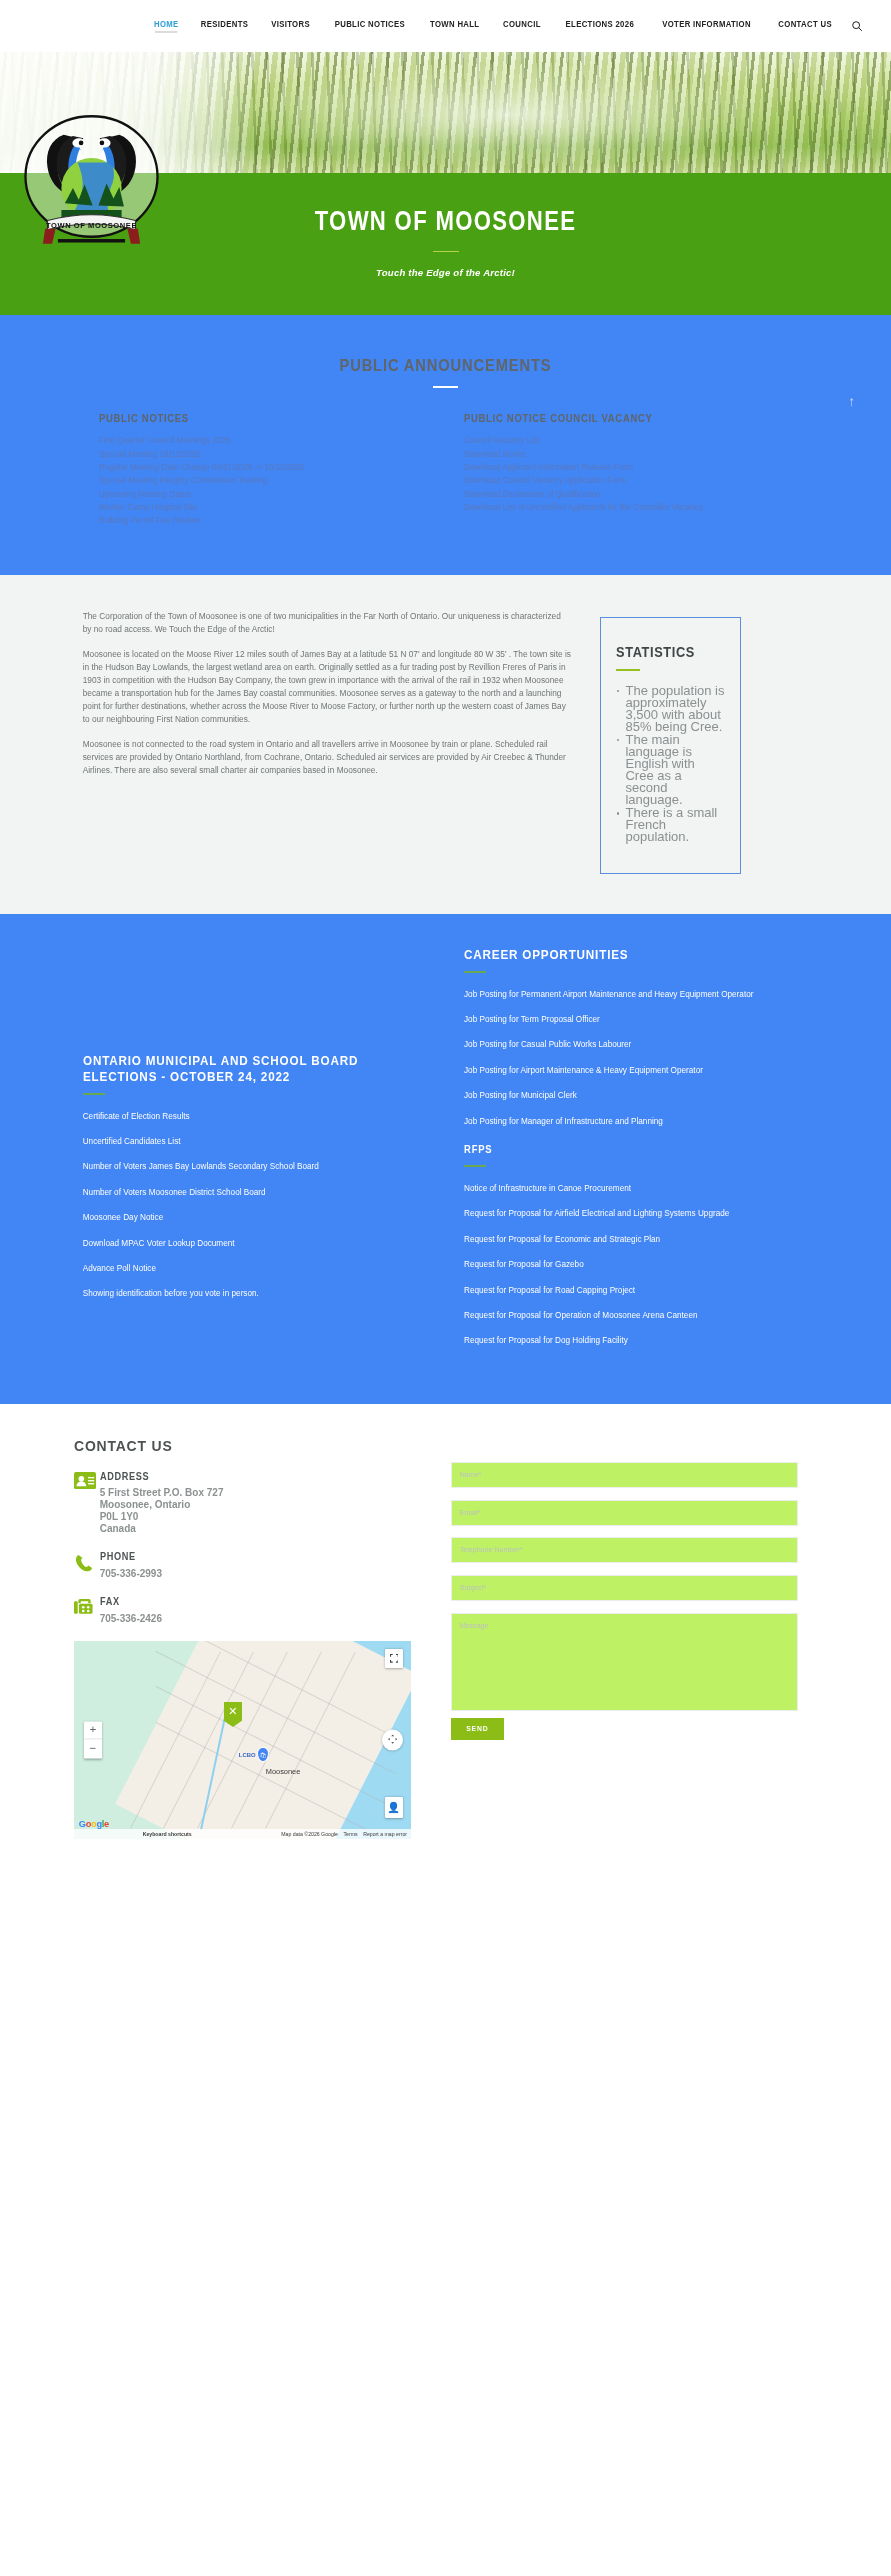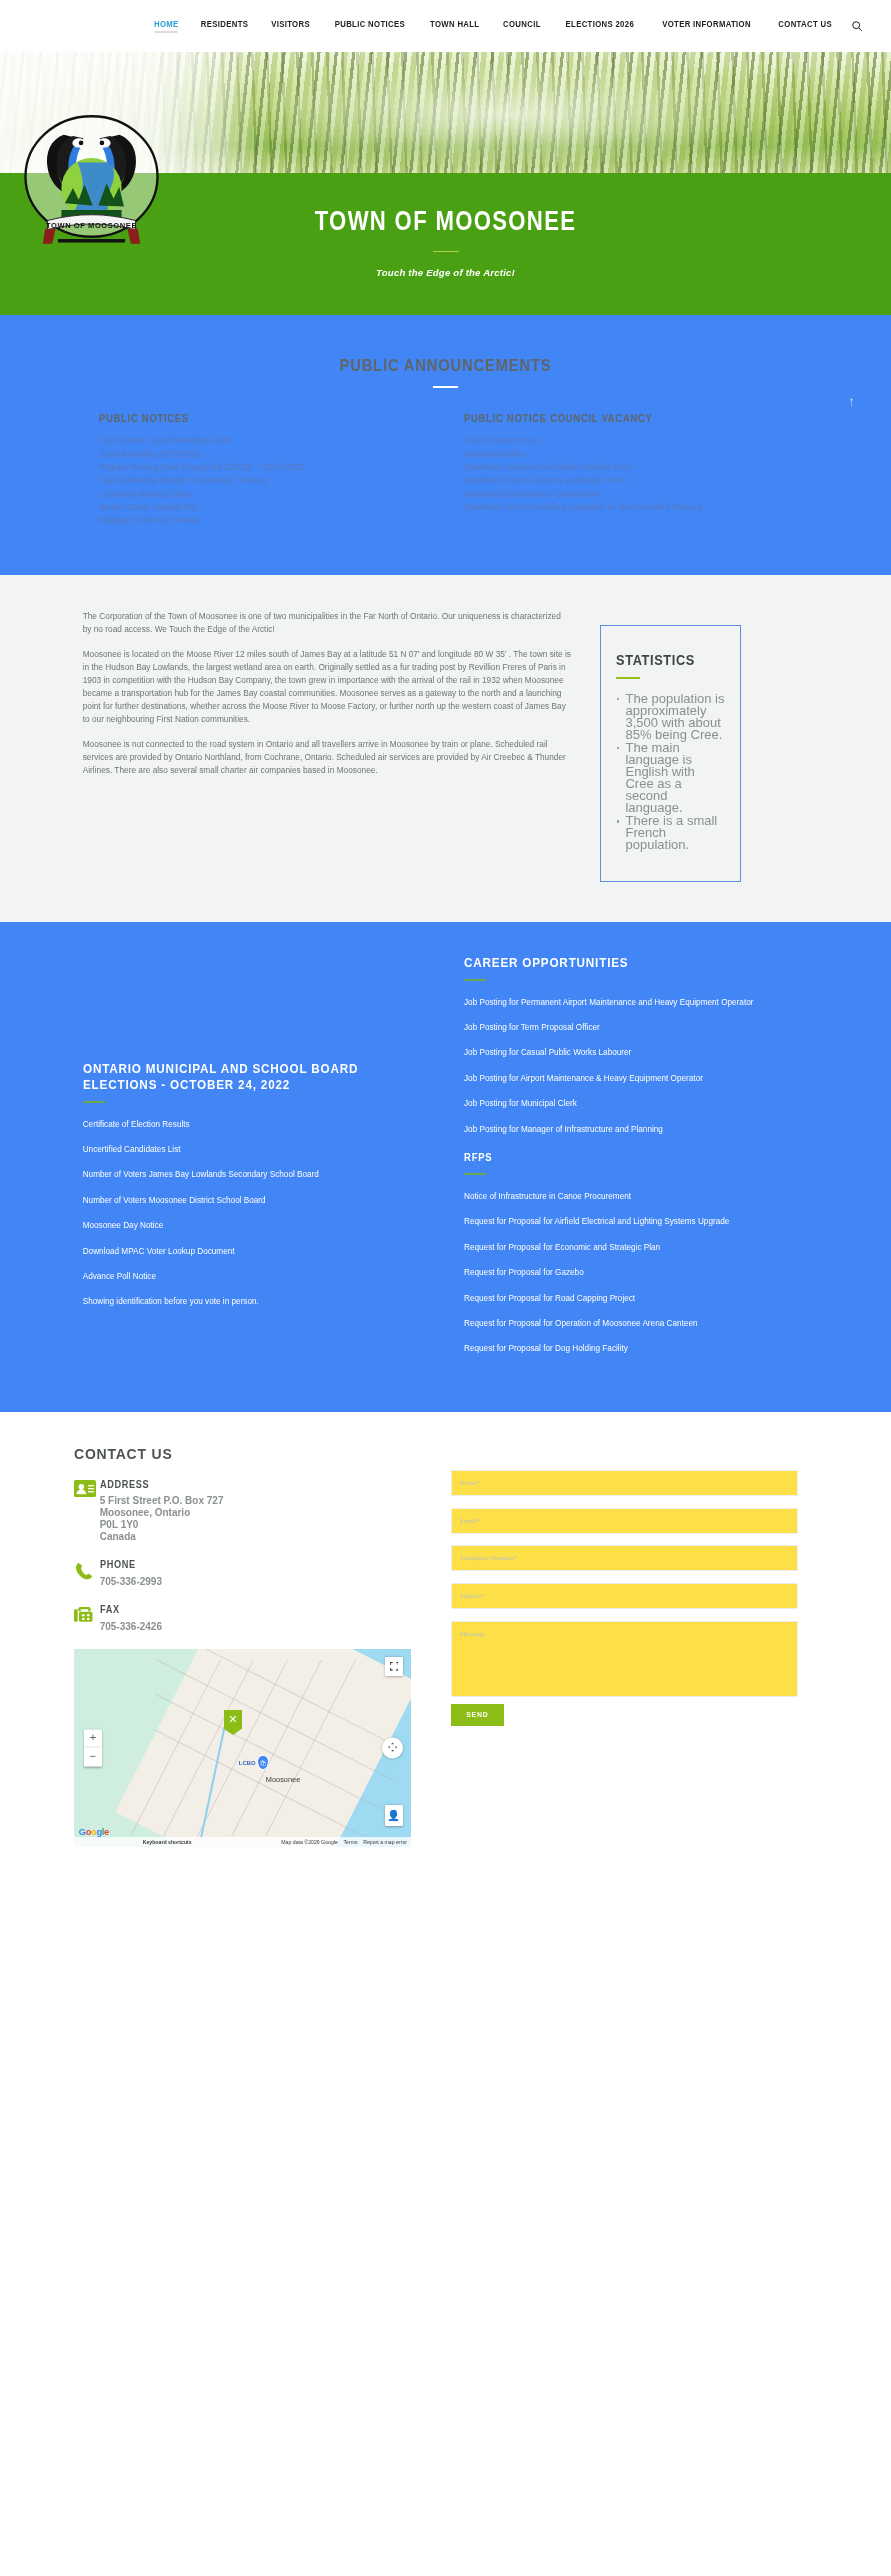--- a/index.html
+++ b/index.html
@@ -168,21 +168,21 @@
     line-height: 13px;
     color: #707575;
     margin-bottom: 11.8px;
   }
   .stats-card {
     width: 141px;
     border: 0.9px solid #5a8fe0;
     background: #f2f3f3;
     padding: 26px 15px 28.5px;
     align-self: flex-start;
-    margin-top: 15px;
+    margin-top: 7px;
   }
   .stats-card h3 {
     font-family: "Liberation Sans Narrow", "Liberation Sans", sans-serif;
     font-size: 14.2px; font-weight: 700;
     letter-spacing: 0.7px; text-transform: uppercase;
     color: #404545;
     transform: scaleX(0.9); transform-origin: left;
   }
   .rule-green { width: 23.5px; height: 1.9px; background: #95c11f; margin: 8.7px 0 13.6px; }
   .stats-card ul { list-style: none; }
@@ -250,31 +250,31 @@
     font-size: 10.2px; font-weight: 700;
     letter-spacing: 0.7px; text-transform: uppercase;
     color: #4d5252; margin-bottom: 5.6px;
     transform: scaleX(0.9); transform-origin: left;
   }
   .cval { font-size: 10px; line-height: 12px; color: #8b9090; font-weight: bold; }
 
   .field {
     width: 100%;
     border: 0.6px solid #eceded;
-    background: #fde047;
+    background: #bef264;
     padding: 8px 8px;
-    font-family: Liberation Serif, serif;
+    font-family: Liberation Sans, sans-serif;
     font-size: 7.1px;
     color: #7a7f7f;
     margin-bottom: 11.8px;
     outline: none;
     display: block;
   }
   .field::placeholder { color: #bcc0c0; }
-  textarea.field { height: 76px; resize: none; margin-bottom: 7px; }
+  textarea.field { height: 98px; resize: none; margin-bottom: 7px; }
   .send-btn {
     background: #8cbd16;
     color: #fff;
     border: none;
     font-family: "Liberation Sans", sans-serif;
     font-size: 6.8px;
     font-weight: 700;
     letter-spacing: 0.9px;
     padding: 7.4px 15.5px;
     cursor: pointer;

